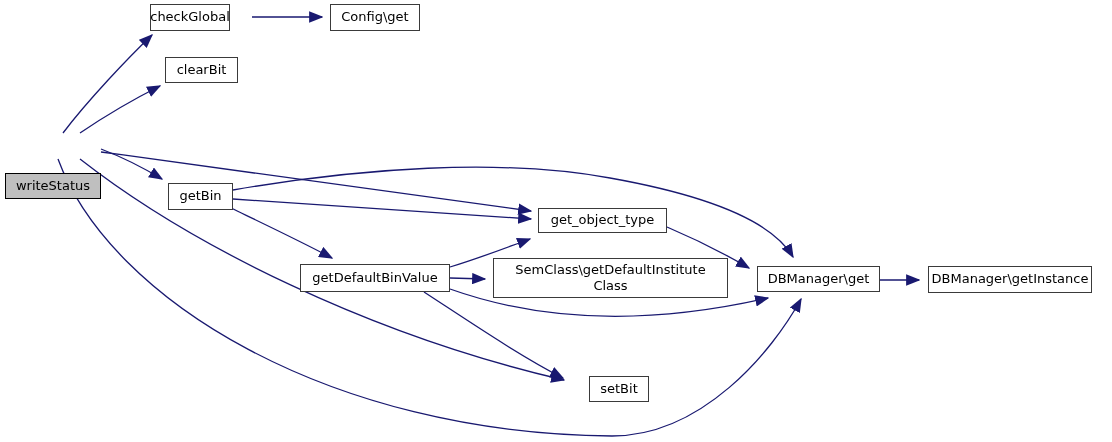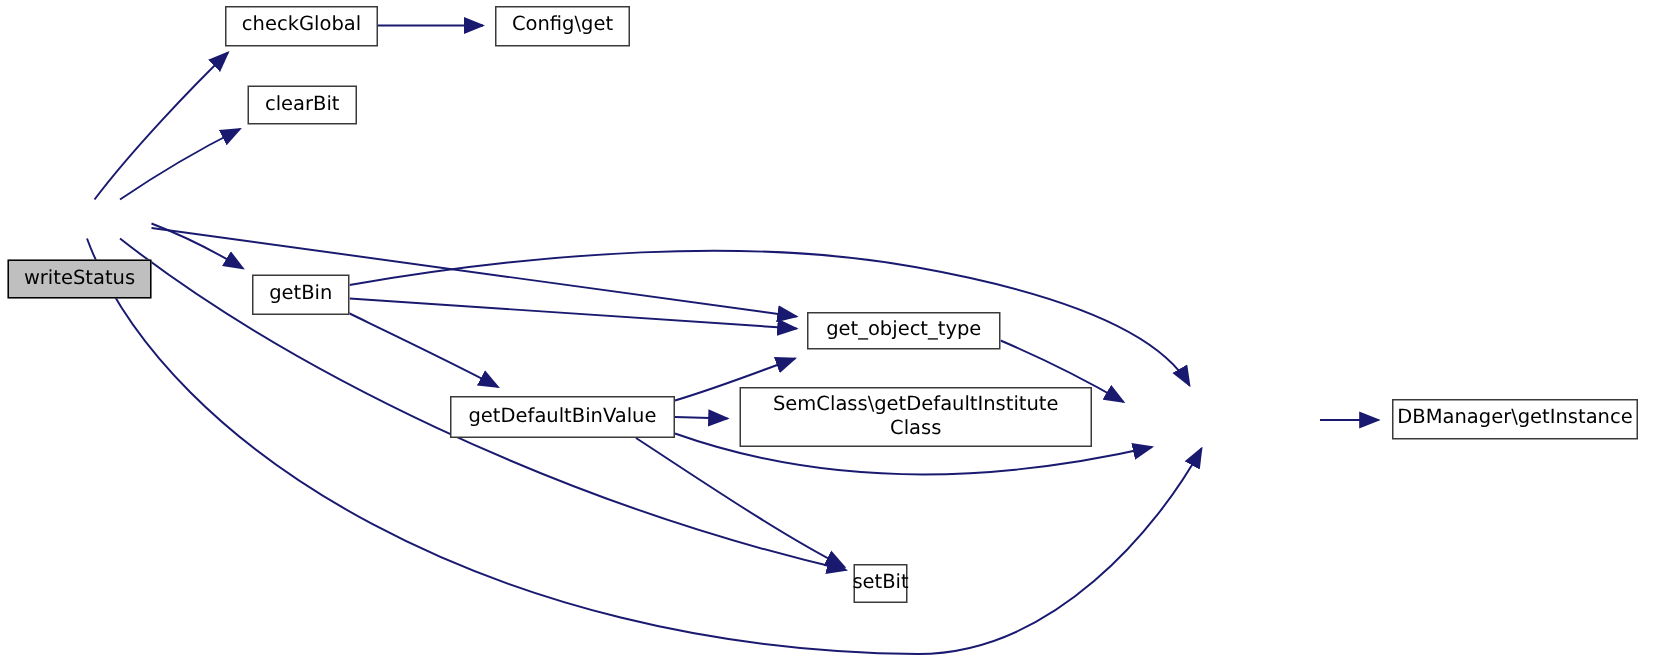--- a/index.html
+++ b/index.html
@@ -71,33 +71,34 @@
     <path class="edge" d="M 667,227 C 700,241 725,254 749,268" marker-end="url(#arrow)"></path>
     <path class="edge" d="M 450,278 L 485,279" marker-end="url(#arrow)"></path>
     <path class="edge" d="M 450,267 C 480,258 505,248 530,239" marker-end="url(#arrow)"></path>
     <path class="edge" d="M 424,292 C 470,322 520,356 563,378" marker-end="url(#arrow)"></path>
     <path class="edge" d="M 450,289 C 540,321 645,326 768,298" marker-end="url(#arrow)"></path>
     <path class="edge" d="M 880,280 L 919,280" marker-end="url(#arrow)"></path>
   </svg>
 
   <div class="node highlight" style="left:5px;   top:133px; width:96px;  height:26px;margin-top:40px;">writeStatus</div>
 
-  <div class="node" style="left:150px; top:4px;   width:102px; height:27px;">checkGlobal</div>
+  <div class="node" style="left:150px; top:4px;   width:80px; height:27px;">checkGlobal</div>
 
   <div class="node" style="left:330px; top:4px;   width:90px;  height:27px;">Config\get</div>
 
   <div class="node" style="left:165px; top:57px;  width:73px;  height:26px;">clearBit</div>
 
   <div class="node" style="left:168px; top:183px; width:65px;  height:27px;">getBin</div>
 
   <div class="node" style="left:538px; top:208px; width:129px; height:25px;">get_object_type</div>
 
   <div class="node" style="left:300px; top:264px; width:150px; height:28px;">getDefaultBinValue</div>
 
   <div class="node" style="left:493px; top:258px; width:235px; height:40px;">SemClass\getDefaultInstitute
 Class</div>
 
+  <div class="node" style="left:757px; top:266px; width:123px; height:26px;">DBManager\get</div>
 
   <div class="node" style="left:928px; top:266px; width:164px; height:27px;">DBManager\getInstance</div>
 
-  <div class="node" style="left:569px; top:376px; width:36px;  height:26px;">setBit</div>
+  <div class="node" style="left:589px; top:376px; width:60px;  height:26px;">setBit</div>
 
 </div>
 
 </body></html>

